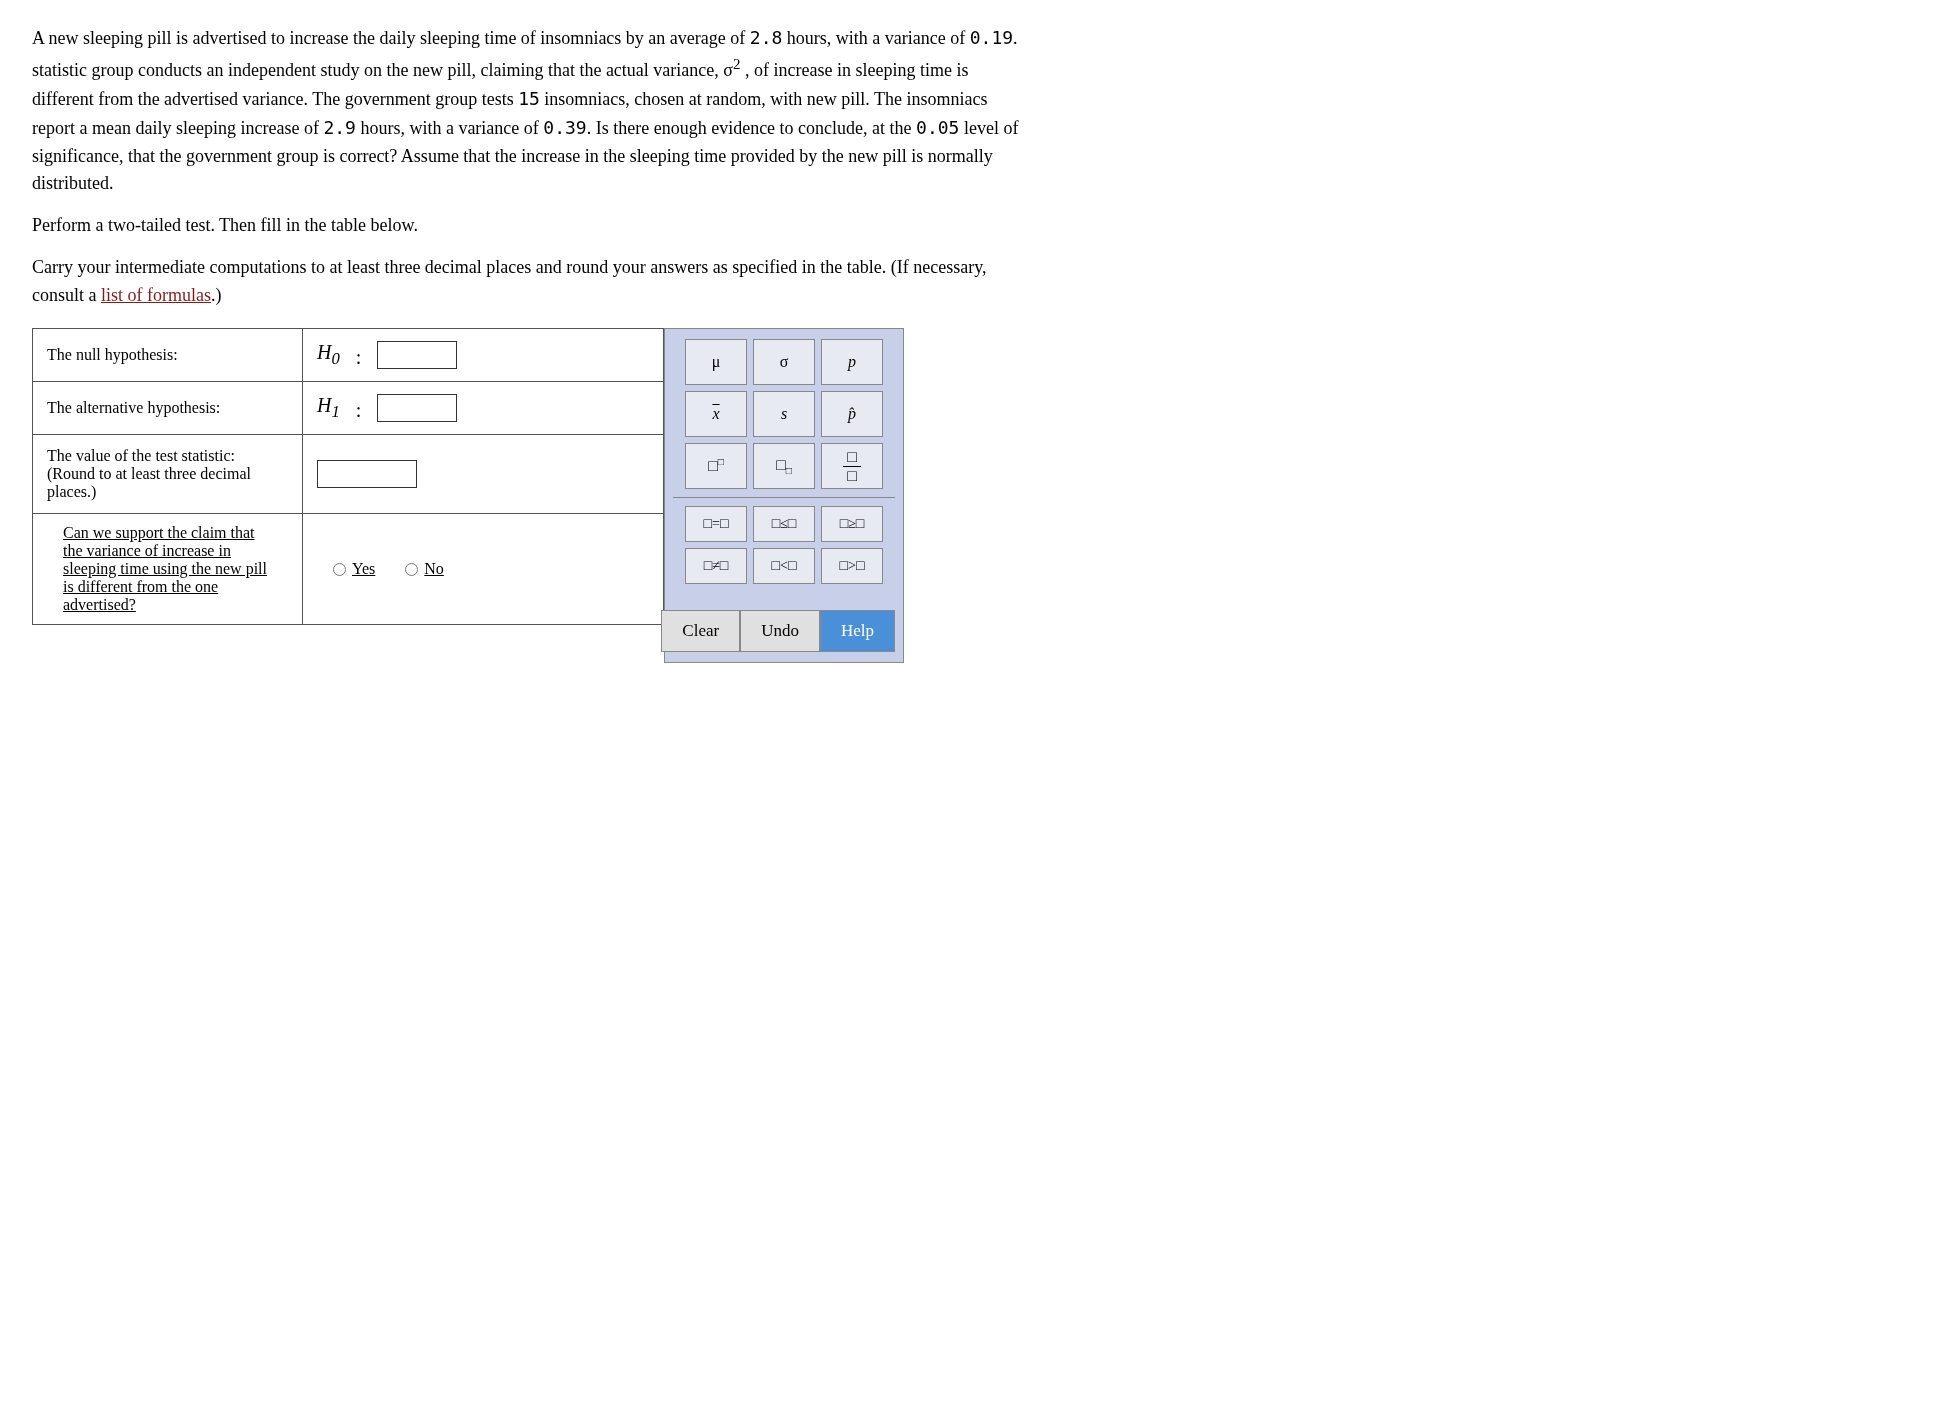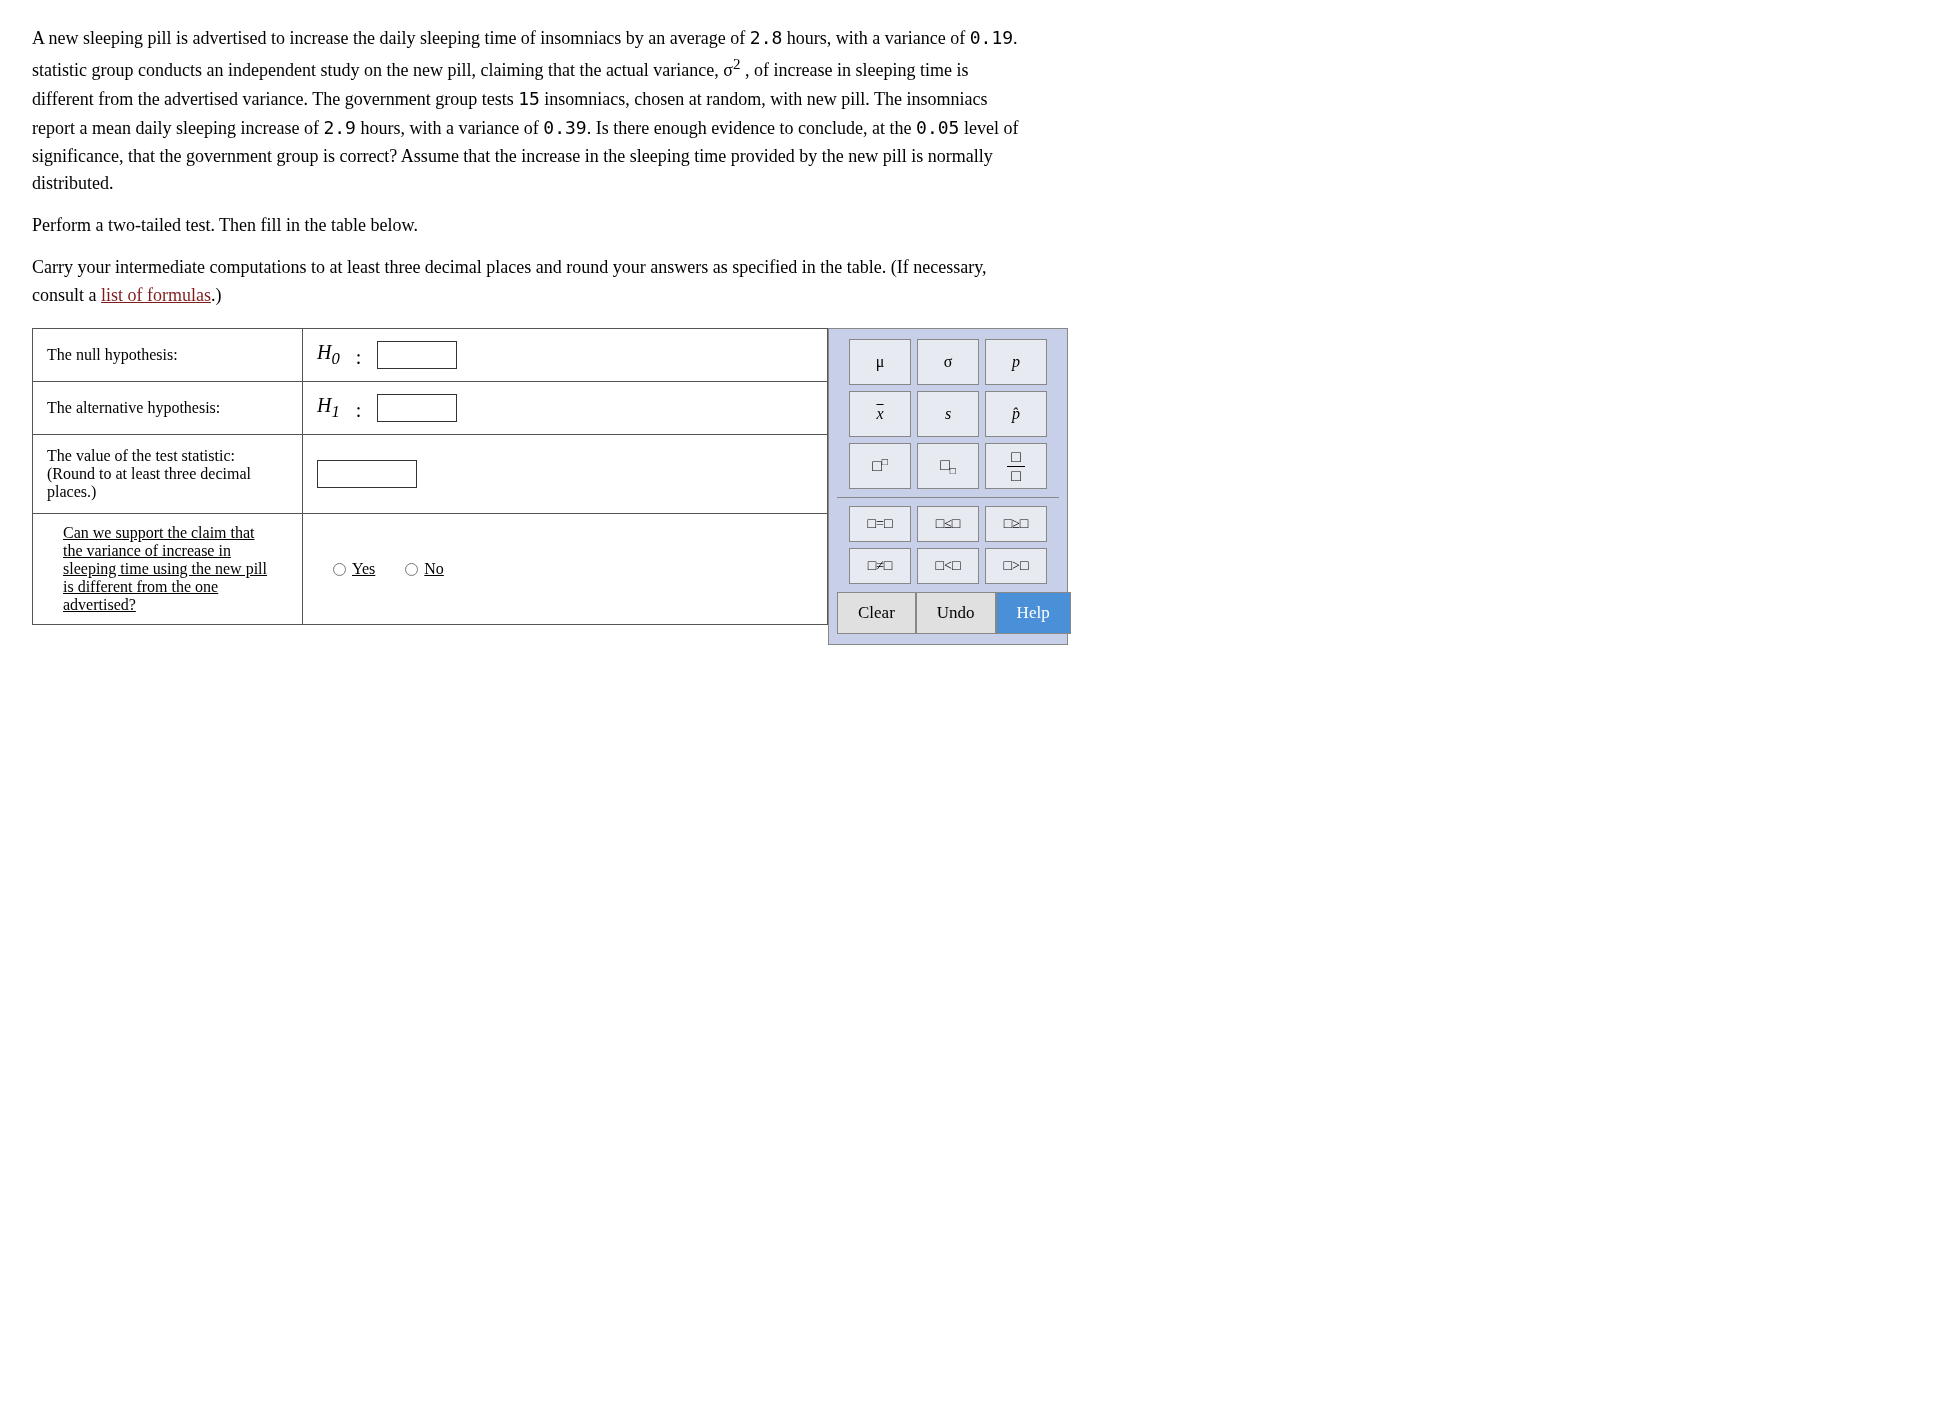--- a/index.html
+++ b/index.html
@@ -27,21 +27,21 @@
     .main-layout {
       display: flex;
       gap: 0;
       margin-top: 8px;
     }
 
     
     .form-table {
       border-collapse: collapse;
       flex: 0 0 auto;
-      width: 796px;
+      width: 632px;
     }
     .form-table td {
       border: 1.5px solid #555;
       padding: 12px 14px;
       vertical-align: middle;
     }
     .form-table .label-cell {
       font-size: 16px;
       width: 270px;
       vertical-align: middle;
@@ -146,21 +146,22 @@
       align-items: center;
       justify-content: center;
       font-family: Times New Roman, serif;
       user-select: none;
     }
 
     
     .action-row {
       display: flex;
       gap: 0;
-      margin-top: 2px;
+      margin-top: 20px;
+      justify-content: flex-end;
     }
     .action-btn {
       padding: 10px 20px;
       font-size: 17px;
       border: 1.5px solid #888;
       cursor: pointer;
       font-family: Times New Roman, serif;
     }
     .btn-clear { background: #e0e0e0; }
     .btn-undo  { background: #e0e0e0; }

